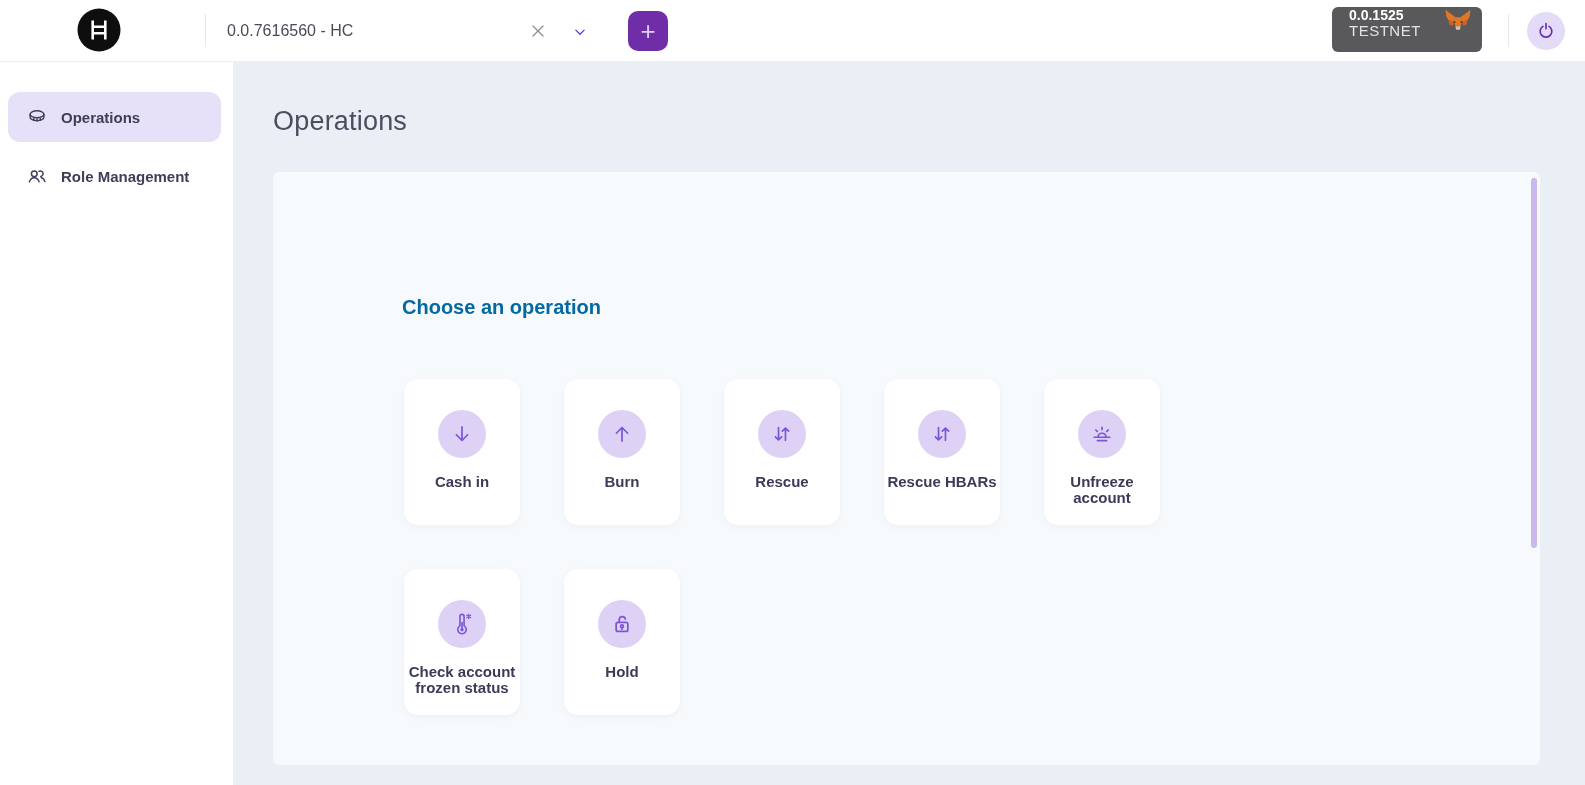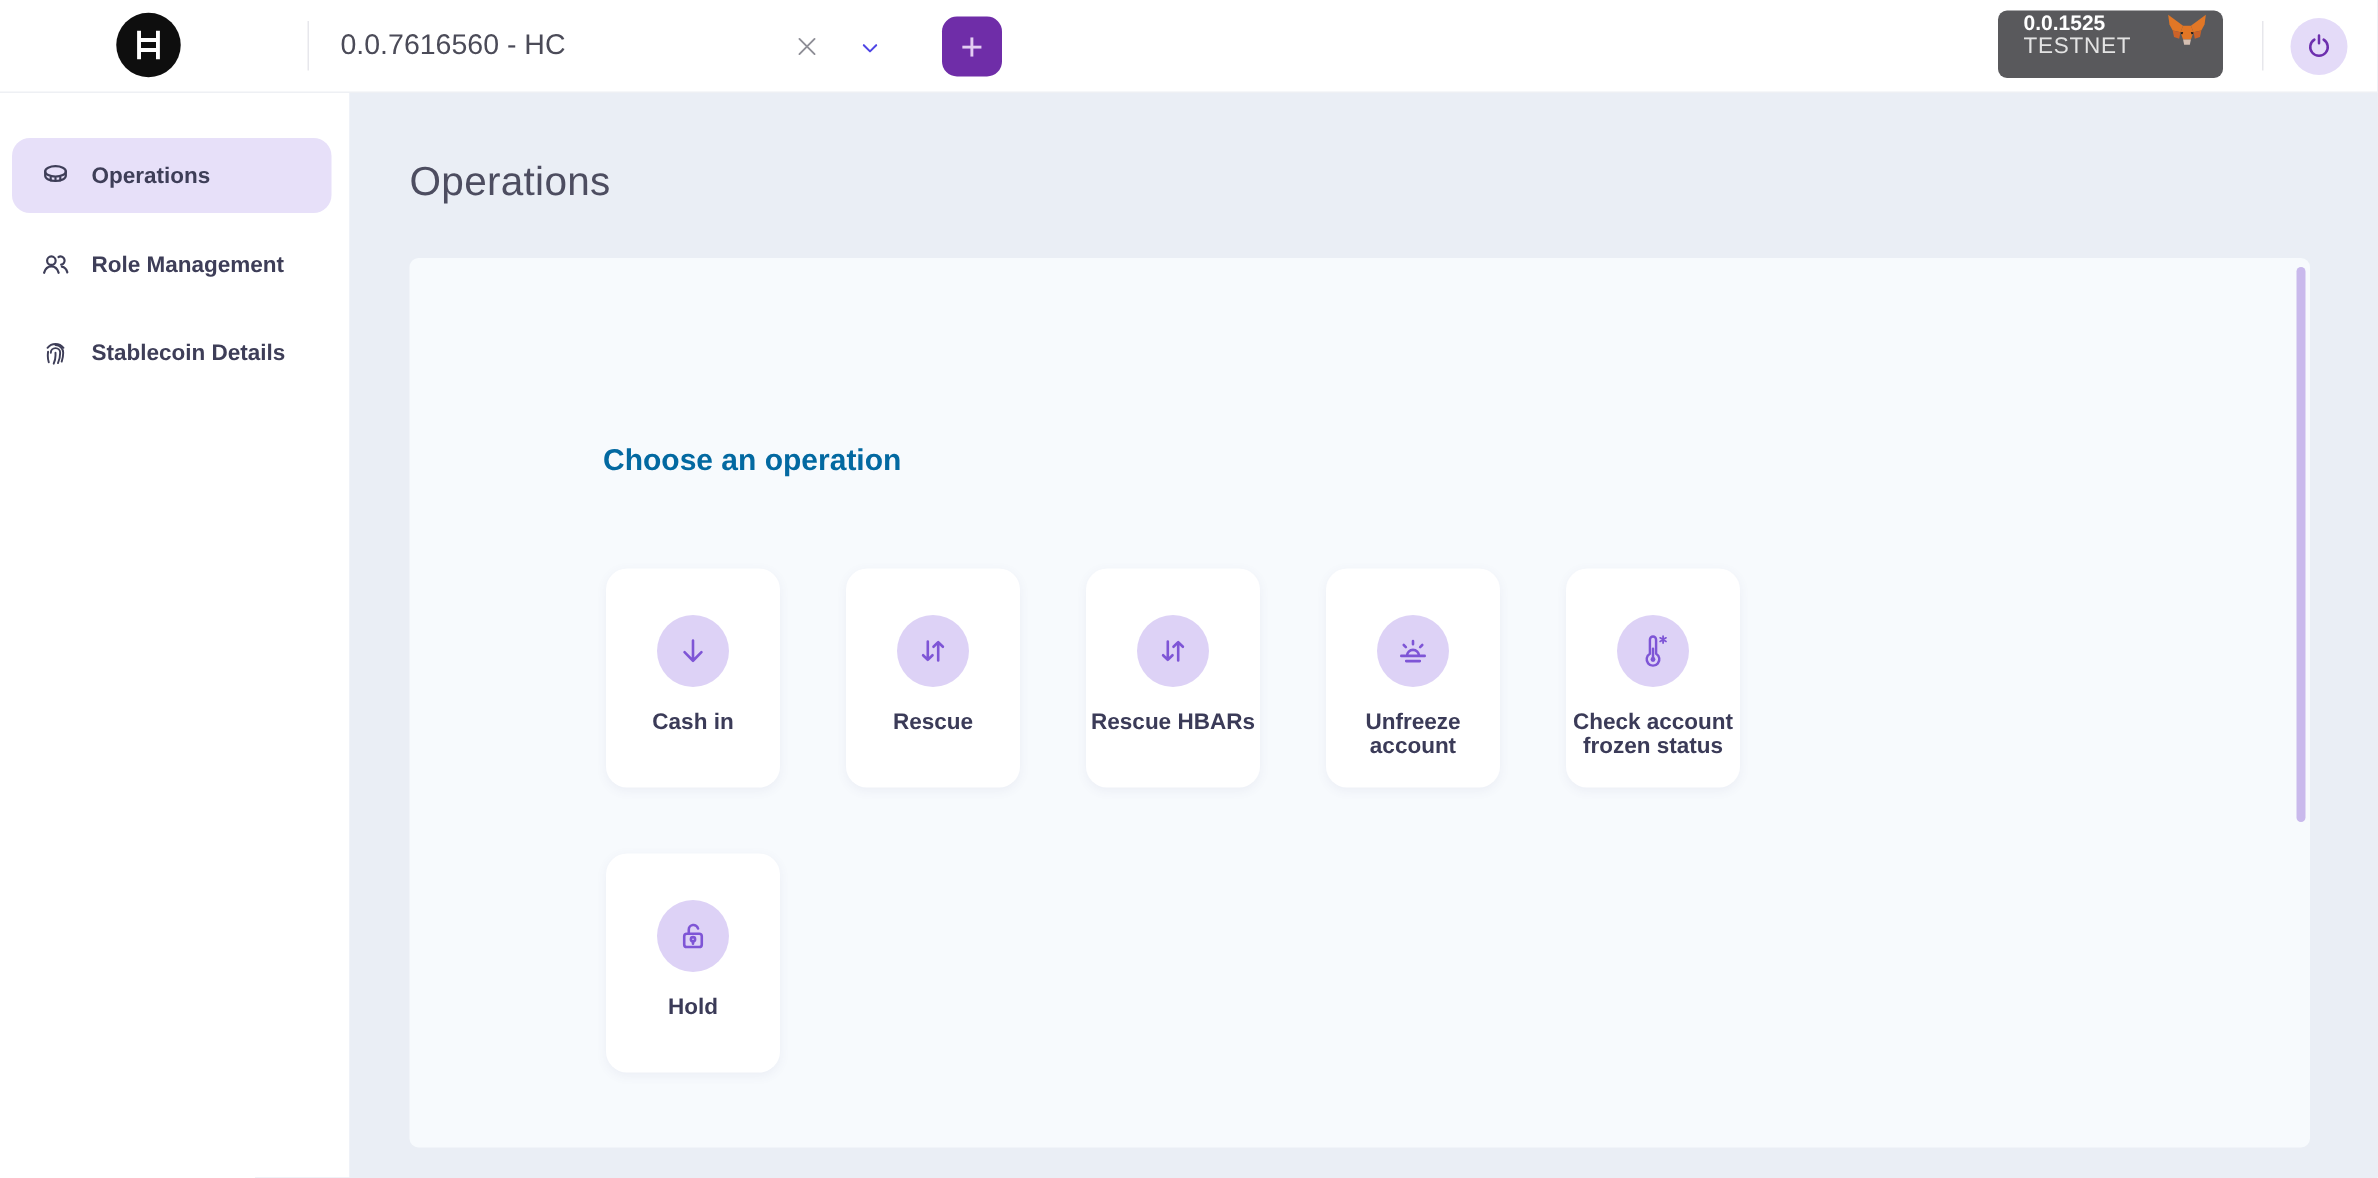--- a/index.html
+++ b/index.html
@@ -4,21 +4,21 @@
 <style>
   * { margin:0; padding:0; box-sizing:border-box; }
   body { font-family:"Liberation Sans", sans-serif; background:#dde2ea; }
   .screen { position:relative; width:1585px; height:785px; background:#eaeef5; overflow:hidden; }
 
   
   .topbar { position:absolute; top:0; left:0; width:100%; height:62px; background:#ffffff; border-bottom:1px solid #eef0f4; z-index:5; }
   .logo { position:absolute; left:77px; top:8px; width:44px; height:44px; cursor:pointer; }
   .tb-divider { position:absolute; top:14px; width:1px; height:33px; background:#e7e7ec; }
   .select-wrap { position:absolute; left:210px; top:0; width:400px; height:62px; cursor:pointer; }
-  .select-value { position:absolute; left:17px; top:0; height:62px; line-height:62px; font-size:19px; color:#4b4b58; white-space:nowrap; }
+  .select-value { position:absolute; left:17px; top:0; height:62px; line-height:62px; font-size:16px; color:#4b4b58; white-space:nowrap; }
   .icon-btn { position:absolute; background:none; border:none; cursor:pointer; display:flex; align-items:center; justify-content:center; }
   .close-btn { left:524px; top:17px; width:28px; height:28px; color:#8f8f97; }
   .chev-btn  { left:567px; top:20px; width:26px; height:24px; color:#4f46e5; }
   .add-btn { position:absolute; left:628px; top:11px; width:40px; height:40px; border-radius:10px; background:#6f2da8; border:none; color:#e3cdf2; font-size:26px; line-height:36px; text-align:center; cursor:pointer; font-weight:normal; }
   .wallet-badge { position:absolute; left:1332px; top:7px; width:150px; height:45px; border-radius:6px; background:#59595c; display:flex; align-items:center; padding:0 10px 16px 17px; cursor:pointer;gap:12px; }
   .wallet-text { flex:1; }
   .wallet-account { color:#ffffff; font-weight:bold; font-size:14px; line-height:17px; }
   .wallet-network { color:#e3e3e3; font-size:15px; letter-spacing:.5px; line-height:13px; }
   .power-btn { position:absolute; left:1527px; top:12px; width:38px; height:38px; border-radius:50%; background:#e4dbf8; border:none; display:flex; align-items:center; justify-content:center; cursor:pointer; color:#6d2fae; }
 
@@ -112,30 +112,20 @@
     <div class="side-item">
       <svg class="stroke-ic" width="22" height="22" viewBox="0 0 24 24">
         <circle cx="9" cy="9.6" r="3.1"></circle>
         <path d="M3.7 18.4c.9-2.9 2.9-4.6 5.3-4.6s4.4 1.7 5.3 4.6"></path>
         <path d="M14.2 6.9a3 3 0 1 1 1.9 5.6"></path>
         <path d="M16.6 13.9c2 .4 3.4 1.9 4 4.2"></path>
       </svg>
       <span>Role Management</span>
     </div>
 
-    <div class="side-item">
-      <svg class="stroke-ic" width="22" height="22" viewBox="0 0 24 24" style="stroke-width:1.4;">
-        <path d="M6.2 8.6a7.4 7.4 0 0 1 11.6 0"></path>
-        <path d="M12 6.6c3.1 0 5.6 2.5 5.6 5.6 0 2.3-.4 4.5-1.1 6.4"></path>
-        <path d="M8.6 12.2a3.4 3.4 0 0 1 6.8 0c0 2.7-.6 5.3-1.6 7.5"></path>
-        <path d="M12 12.2v1.9c0 2.1-.5 4.2-1.3 6"></path>
-        <path d="M6.6 11.4c-.1 1-.2 2-.2 3 0 1.6.2 3.2.7 4.7"></path>
-      </svg>
-      <span>Stablecoin Details</span>
-    </div>
 
   </div>
 
   <div class="main">
     <div class="page-title">Operations</div>
 
     <div class="panel">
       <div class="scroll-thumb"></div>
       <div class="panel-heading">Choose an operation</div>
 
@@ -143,20 +133,28 @@
 
         <div class="op-tile">
           <div class="op-circle">
             <svg class="stroke-ic" width="26" height="26" viewBox="0 0 24 24">
               <path d="M12 5.5v12.3 M6.8 12.7 12 18l5.2-5.3"></path>
             </svg>
           </div>
           <div class="op-label">Cash in</div>
         </div>
 
+        <div class="op-tile">
+          <div class="op-circle">
+            <svg class="stroke-ic" width="26" height="26" viewBox="0 0 24 24">
+              <path d="M12 18.5V6.2 M6.8 11.3 12 6l5.2 5.3"></path>
+            </svg>
+          </div>
+          <div class="op-label">Burn</div>
+        </div>
 
 
         <div class="op-tile">
           <div class="op-circle">
             <svg class="stroke-ic" width="26" height="26" viewBox="0 0 24 24">
               <path d="M8.8 6.2v11.2 M5.9 14.6l2.9 2.9 2.9-2.9 M15.2 17.8V6.6 M12.3 9.4l2.9-2.9 2.9 2.9"></path>
             </svg>
           </div>
           <div class="op-label">Rescue</div>
         </div>

